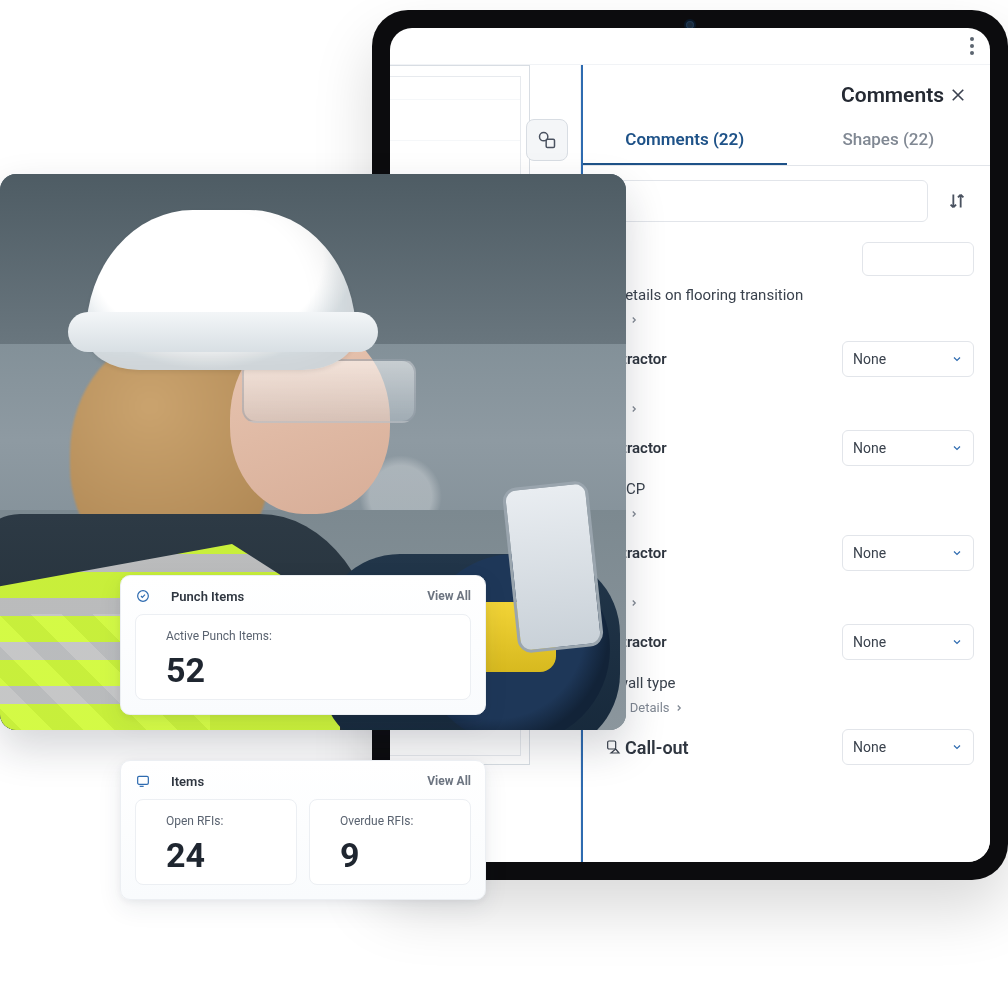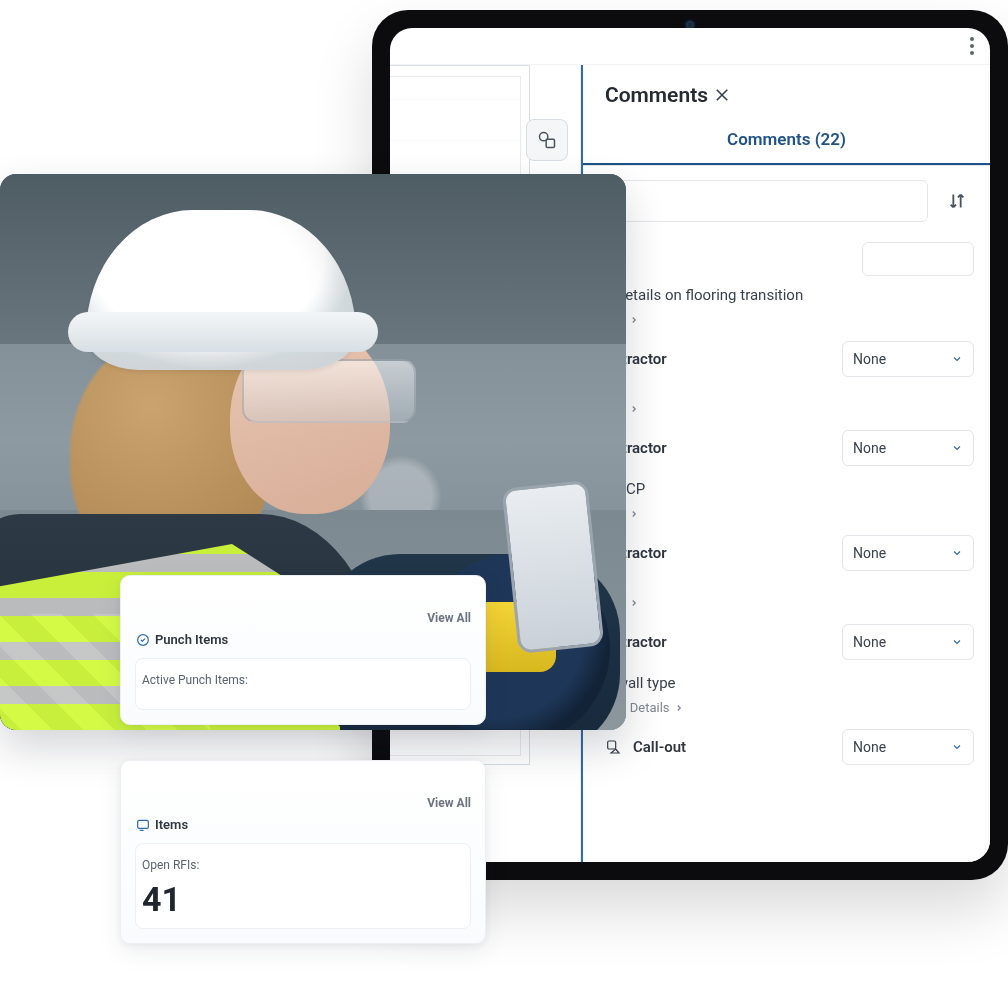--- a/index.html
+++ b/index.html
@@ -48,21 +48,21 @@
   .shape-tool{
     position:absolute;left:136px;top:54px;width:40px;height:40px;border:1px solid #D8DDE3;border-radius:8px;
     background:#F4F6F8;display:flex;align-items:center;justify-content:center;cursor:pointer;
   }
   .shape-tool svg{width:20px;height:20px;}
 
   .comments-panel{
     flex:1;border-left:2px solid var(--blue-accent);display:flex;flex-direction:column;background:#fff;
   }
   .panel-head{
-    display:flex;align-items:center;justify-content:flex-start;padding:16px 18px 8px 22px;
+    display:flex;align-items:center;justify-content:flex-end;padding:16px 18px 8px 22px;
   }
   .panel-head h2{margin:0;font-size:21px;font-weight:600;color:#252A33;}
   .close-x{width:28px;height:28px;display:flex;align-items:center;justify-content:center;cursor:pointer;color:#3b4250;}
   .close-x svg{width:18px;height:18px;}
 
   .tabs{display:flex;position:relative;gap:0;}
   .tab{flex:1;text-align:center;padding:12px 4px 14px;font-size:17px;font-weight:500;cursor:pointer;color:var(--text-light);}
   .tab.active{color:var(--blue);font-weight:600;}
   .tab-underline{height:2px;background:var(--blue);width:50%;}
   .tabline{border-bottom:1px solid var(--border);}
@@ -83,21 +83,21 @@
   .see-details{display:flex;align-items:center;gap:4px;color:var(--text-light);font-size:13px;margin:8px 0 14px;cursor:pointer;}
   .see-details svg{width:10px;height:10px;}
   .contractor-row{display:flex;align-items:center;justify-content:space-between;}
   .contractor-row .label{font-size:15px;font-weight:600;color:#2F3640;}
   .none-select{
     display:flex;align-items:center;justify-content:space-between;gap:10px;height:34px;width:110px;
     border:1px solid var(--border);border-radius:6px;padding:0 10px;font-size:14px;color:#3A424D;cursor:pointer;background:#fff;
   }
   .none-select svg{width:12px;height:12px;color:var(--blue-accent);}
   .callout-row{display:flex;align-items:center;justify-content:space-between;}
-  .callout-row .label{display:flex;align-items:center;gap:12px;font-size:15px;font-weight:600;color:#2F3640;}
+  .callout-row .label{display:flex;align-items:center;gap:4px;font-size:18px;font-weight:600;color:#2F3640;}
   .callout-row svg.co{width:16px;height:16px;color:#3A424D;}
   .body-text{font-size:15px;color:#3A424D;margin-top:12px;}
 
   
   .photo{
     position:absolute;left:0;top:174px;width:626px;height:556px;border-radius:16px;overflow:hidden;
     box-shadow:0 18px 40px rgba(20,30,45,0.18);
   }
   .photo-bg{
     position:absolute;inset:0;
@@ -162,26 +162,26 @@
   }
 
   
   .stats-card{
     position:absolute;width:336px;background:linear-gradient(180deg,#ffffff,#F9FBFD);
     border:1px solid #ECEFF3;border-radius:10px;box-shadow:var(--shadow);padding:12px 14px 14px;
   }
   .stats-card.punch{left:120px;top:575px;}
   .stats-card.rfis{left:120px;top:760px;}
   .card-head{display:flex;align-items:center;justify-content:space-between;margin-bottom:10px;}
-  .card-title{display:flex;gap:4px;font-size:13px;font-weight:600;color:#2F3640;margin-top:44px;}
+  .card-title{display:flex;align-items:center;gap:20px;font-size:13px;font-weight:600;color:#2F3640;}
   .card-title svg{width:16px;height:16px;color:var(--blue-accent);}
   .view-all{font-size:12px;color:#6C7480;font-weight:700;cursor:pointer;}
   .tiles{display:flex;gap:12px;}
   .tile{
-    flex:1;background:#fff;border:1px solid #ECEFF3;border-radius:8px;padding:14px 6px 12px;
+    flex:1;background:#fff;border:1px solid #ECEFF3;border-radius:8px;padding:14px 30px 12px;
   }
   .tile .tlabel{font-size:12px;color:#5A6370;margin-bottom:10px;}
   .tile .tvalue{font-size:34px;font-weight:700;color:#1F2630;line-height:1;}
 
   
   .sheet{
     position:absolute;left:25px;top:0;width:960px;height:956px;background:#fff;border:1px solid #F0F2F5;z-index:-2;
   }
   .sheet-shadow{position:absolute;right:2px;top:0;width:14px;height:956px;background:linear-gradient(180deg,rgba(0,0,0,0.05),rgba(0,0,0,0.02));z-index:-1;}
 </style>
@@ -222,20 +222,23 @@
               <svg viewBox="0 0 24 24" stroke="currentColor" stroke-width="2.2" fill="none">
                   <path d="M5 5l14 14M19 5L5 19"></path>
                 </svg>
             </div>
           </div>
 
           <div class="tabs tabline">
             <div style="flex:1;display:flex;flex-direction:column;">
               <div class="tab active">Comments (22)</div>
               <div class="tab-underline" style="width:100%;"></div>
+            </div>
+            <div style="flex:1;">
+              <div class="tab">Shapes (22)</div>
             </div>
           </div>
 
           <div class="search-row">
             <div class="search-box">
               <span style="opacity:.85;margin-left:-34px;">Search</span>
             </div>
             <div class="sort-btn">
               <svg viewBox="0 0 24 24" stroke="currentColor" stroke-width="2" fill="none">
                 <path d="M8 19V5M8 19l-3-3M8 19l3-3M16 5v14M16 5l-3 3M16 5l3 3"></path>
@@ -370,36 +373,41 @@
           <circle cx="12" cy="12" r="8"></circle>
             <path d="M9 12l2 2 4-4"></path>
         </svg>
         <span>Punch Items</span>
       </div>
       <div class="view-all">View All</div>
     </div>
     <div class="tiles">
       <div class="tile">
         <div class="tlabel">Active Punch Items:</div>
+        <div class="tvalue">52</div>
       </div>
     </div>
   </div>
 
   <div class="stats-card rfis">
     <div class="card-head">
       <div class="card-title">
         <svg viewBox="0 0 24 24" fill="none" stroke="currentColor" stroke-width="1.8">
           <rect x="4" y="5" width="16" height="12" rx="2"></rect>
             <path d="M7 20h6"></path>
         </svg>
         <span>Items</span>
       </div>
       <div class="view-all">View All</div>
     </div>
     <div class="tiles">
       <div class="tile">
         <div class="tlabel">Open RFIs:</div>
-        <div class="tvalue">41</div>
+        <div class="tvalue">24</div>
+      </div>
+      <div class="tile">
+        <div class="tlabel">Overdue RFIs:</div>
+        <div class="tvalue">9</div>
       </div>
     </div>
   </div>
 
 </div>
 
 </body></html>

